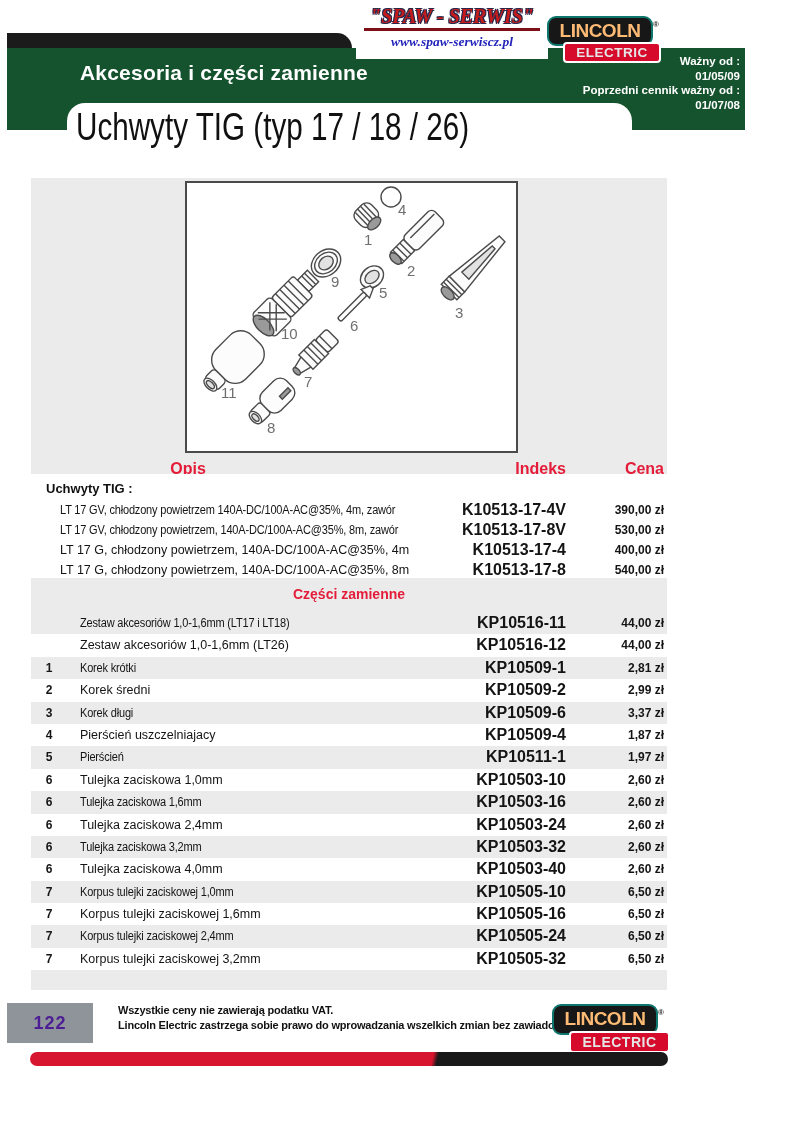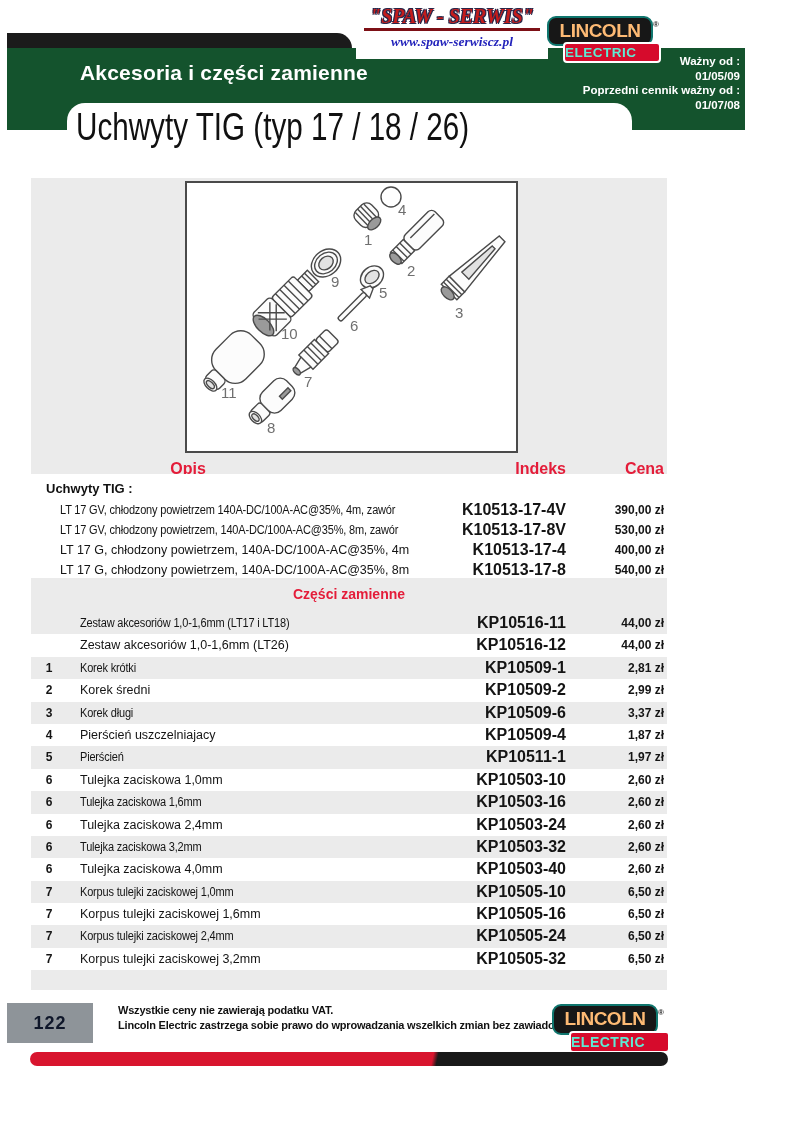--- a/index.html
+++ b/index.html
@@ -22,21 +22,21 @@
   .spaw-text{font-family:"Liberation Serif",serif;font-style:italic;font-weight:bold;
              font-size:20px;color:#c41c1c;line-height:24px;margin-top:2px;white-space:nowrap;
              text-shadow:1px 1px 0 #27274a,-1px -1px 0 #27274a,1px -1px 0 #27274a,-1px 1px 0 #27274a;}
   .spaw-rule{height:3px;background:#7d1016;margin:0 8px;}
   .spaw-url{font-family:"Liberation Serif",serif;font-style:italic;font-weight:bold;
             font-size:13.5px;color:#2323bb;margin-top:3px;}
 
   .lc-black{position:absolute;background:#171717;border:2px solid #0f766e;border-radius:9px;
             color:#fdba74;font-weight:bold;text-align:center;letter-spacing:-0.5px;}
   .lc-red{position:absolute;background:#d60b2c;border:2px solid #fff;border-radius:4px;
-          color:#5eead4;font-weight:bold;text-align:left;letter-spacing:0.5px;}
+          color:#e5e5e5;font-weight:bold;text-align:center;letter-spacing:0.5px;}
   .lc-reg{position:absolute;font-size:8px;color:#222;font-weight:bold;}
   .lt-black{left:547px;top:16px;width:102px;height:26px;font-size:19px;line-height:25px;}
   .lt-reg{left:653px;top:20px;}
   .lt-red{left:563px;top:42px;width:94px;height:17px;font-size:13.5px;line-height:17px;}
   .lb-black{left:552px;top:1004px;width:102px;height:27px;font-size:19px;line-height:26px;}
   .lb-reg{left:658px;top:1008px;}
   .lb-red{left:569px;top:1031px;width:97px;height:18px;font-size:14px;line-height:18px;}
 
   .page-title{position:absolute;left:76px;top:106px;margin:0;font-weight:normal;
               font-size:38px;color:#101010;transform:scaleX(0.78);transform-origin:left top;
@@ -72,21 +72,21 @@
   .num{left:9px;width:18px;text-align:center;font-weight:bold;font-size:12px;}
   .desc{left:49px;font-size:12.5px;}
   .tdesc{left:29px;font-size:12.5px;}
   .idx{right:101px;width:160px;text-align:right;font-weight:bold;font-size:16px;}
   .price{right:3px;width:80px;text-align:right;font-weight:bold;font-size:12px;}
   .cond{display:inline-block;transform:scaleX(0.88);transform-origin:left center;
         letter-spacing:-0.2px;}
 
   
   .pagenum{position:absolute;left:7px;top:1003px;width:86px;height:40px;background:#8e9499;
-           color:#0f172a;font-weight:bold;font-size:18px;display:flex;align-items:center;
+           color:#4c1d95;font-weight:bold;font-size:18px;display:flex;align-items:center;
            justify-content:center;letter-spacing:1px;}
   .notes{position:absolute;left:118px;top:1003px;font-size:11px;font-weight:bold;
          line-height:15px;color:#111;letter-spacing:-0.2px;}
   .bottom-bar{position:absolute;left:30px;top:1052px;width:638px;height:14px;border-radius:8px;
               background:linear-gradient(102deg,#d8152e 0,#d8152e 63%,#191919 63.8%,#191919 100%);}
 </style>
 </head>
 <body>
 
 <div class="page">

